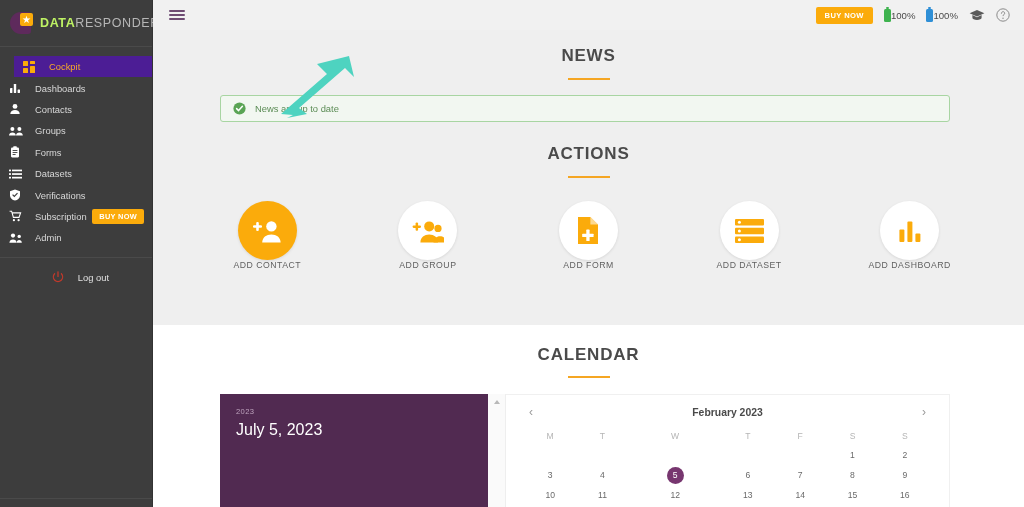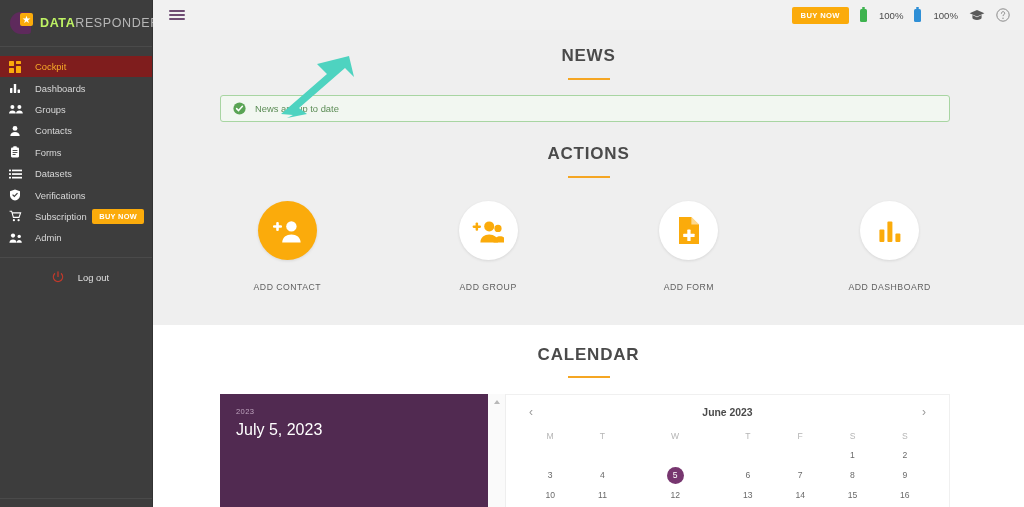--- a/index.html
+++ b/index.html
@@ -62,22 +62,23 @@
     cursor: pointer;
     position: relative;
   }
   .nav-item .ico {
     width: 22px; flex: 0 0 22px;
     display: flex; align-items: center; justify-content: flex-start;
     color: #ffffff;
   }
   .nav-item .lbl { padding-left: 4px; }
   .nav-item.active {
-    background: #7f1d1d;
+    background: #4c1d95;
     color: #f5a623;
+    margin-left: 14px;
   }
   .nav-item.active .ico { color: #fbab0b; }
   .nav-item.active .lbl { color: #f7a928; }
   .nav-badge {
     position: absolute; right: 8px;
     background: #fbab0b; color: #ffffff;
     font-size: 7.4px; font-weight: bold;
     letter-spacing: 0.3px;
     padding: 3px 7px 3px 7px;
     border-radius: 2px;
@@ -113,21 +114,21 @@
     margin-left: auto;
     display: flex; align-items: center; gap: 11px;
   }
   .buy-now-top {
     background: #fbab0b; color: #ffffff;
     font-size: 7.6px; font-weight: bold; letter-spacing: 0.4px;
     padding: 4px 9px; border-radius: 2px;
     cursor: pointer; border: none;
     font-family: "Liberation Sans", sans-serif;
   }
-  .meter { display: flex; align-items: center; gap: 12px; }
+  .meter { display: flex; align-items: center; gap: 0; }
   .meter .bat {
     width: 7px; height: 13px; border-radius: 1.5px; position: relative;
   }
   .meter .bat::before {
     content:''; position: absolute; top:-2px; left: 2px;
     width: 3px; height: 2px; border-radius: 1px; background: inherit;
   }
   .meter .val { font-size: 9.6px; color: #4a4a4a; }
   .ico-btn { cursor: pointer; display: flex; align-items: center; color: #5a5a5a; }
 
@@ -170,21 +171,21 @@
   .action .circle {
     width: 59px; height: 59px; border-radius: 50%;
     background: #ffffff;
     margin: 0 auto;
     display: flex; align-items: center; justify-content: center;
     box-shadow: 0 1px 3px rgba(0,0,0,0.10);
     color: #fbab0b;
   }
   .action.active .circle { background: #fbab0b; color: #ffffff; }
   .action .caption {
-    margin-top: 22px;
+    margin-top: 0;
     font-size: 8.7px; color: #5f5f5f; letter-spacing: 0.5px;
   }
 
   
   .teal-arrow {
     position: absolute;
     left: 104px; top: 22px;
     pointer-events: none;
   }
 
@@ -291,38 +292,38 @@
               <rect x="1" y="6" width="2.4" height="5" rx="0.4"></rect>
               <rect x="4.8" y="2" width="2.4" height="9" rx="0.4"></rect>
               <rect x="8.6" y="7.5" width="2.4" height="3.5" rx="0.4"></rect>
             </svg>
         </span>
         <span class="lbl">Dashboards</span>
       </div>
 
       <div class="nav-item">
         <span class="ico">
+          <svg width="12" height="12" viewBox="0 0 12 12" fill="currentColor">
+              <circle cx="6" cy="3.4" r="2.4"></circle>
+              <path d="M1.3 11c0-2.6 2.1-4.1 4.7-4.1s4.7 1.5 4.7 4.1z"></path>
+            </svg>
+        </span>
+        <span class="lbl">Contacts</span>
+      </div>
+
+      <div class="nav-item">
+        <span class="ico">
           <svg width="14" height="12" viewBox="0 0 14 12" fill="currentColor">
               <circle cx="3.4" cy="4" r="2"></circle>
               <circle cx="10.4" cy="4" r="2"></circle>
               <path d="M0 10.6c0-2 1.5-3.1 3.4-3.1s3.4 1.1 3.4 3.1z"></path>
               <path d="M7 10.6c0-2 1.5-3.1 3.4-3.1s3.4 1.1 3.4 3.1z"></path>
             </svg>
         </span>
         <span class="lbl">Groups</span>
-      </div>
-
-      <div class="nav-item">
-        <span class="ico">
-          <svg width="12" height="12" viewBox="0 0 12 12" fill="currentColor">
-              <circle cx="6" cy="3.4" r="2.4"></circle>
-              <path d="M1.3 11c0-2.6 2.1-4.1 4.7-4.1s4.7 1.5 4.7 4.1z"></path>
-            </svg>
-        </span>
-        <span class="lbl">Contacts</span>
       </div>
 
       <div class="nav-item">
         <span class="ico">
           <svg width="12" height="12" viewBox="0 0 12 12" fill="currentColor">
               <rect x="2" y="1.4" width="8" height="10" rx="1.1"></rect>
               <rect x="4.2" y="0.2" width="3.6" height="2.2" rx="0.7" fill="currentColor"></rect>
               <rect x="3.6" y="4" width="4.8" height="0.9" fill="#3d3d3d"></rect>
               <rect x="3.6" y="6" width="4.8" height="0.9" fill="#3d3d3d"></rect>
               <rect x="3.6" y="8" width="3" height="0.9" fill="#3d3d3d"></rect>
@@ -484,20 +485,33 @@
             <svg width="24" height="29" viewBox="0 0 24 29" fill="currentColor">
               <path d="M2 1h12.4L22 8.5V28H2z"></path>
               <path d="M14.4 1 22 8.5h-7.6z" fill="#ffffff" opacity="0.55"></path>
               <rect x="10.3" y="13.6" width="3.3" height="11.4" rx="0.6" fill="#ffffff"></rect>
               <rect x="6.2" y="17.7" width="11.4" height="3.3" rx="0.6" fill="#ffffff"></rect>
             </svg>
           </div>
           <div class="caption">ADD FORM</div>
         </div>
 
+        <div class="action">
+          <div class="circle">
+            <svg width="29" height="26" viewBox="0 0 29 26" fill="currentColor">
+              <rect x="0" y="1" width="29" height="6.4" rx="1"></rect>
+              <rect x="0" y="9.8" width="29" height="6.4" rx="1"></rect>
+              <rect x="0" y="18.6" width="29" height="6.4" rx="1"></rect>
+              <circle cx="4.4" cy="4.2" r="1.5" fill="#ffffff"></circle>
+              <circle cx="4.4" cy="13" r="1.5" fill="#ffffff"></circle>
+              <circle cx="4.4" cy="21.8" r="1.5" fill="#ffffff"></circle>
+            </svg>
+          </div>
+          <div class="caption">ADD DATASET</div>
+        </div>
 
         <div class="action">
           <div class="circle">
             <svg width="26" height="26" viewBox="0 0 26 26" fill="currentColor">
               <rect x="2.4" y="11.5" width="5" height="12.5" rx="1"></rect>
               <rect x="10.4" y="3.4" width="5" height="20.6" rx="1"></rect>
               <rect x="18.4" y="15.4" width="5" height="8.6" rx="1"></rect>
             </svg>
           </div>
           <div class="caption">ADD DASHBOARD</div>
@@ -522,21 +536,21 @@
           <div class="dt">July 5, 2023</div>
         </div>
 
         <div class="scroll-strip">
           <span class="caret"></span>
         </div>
 
         <div class="cal-card">
           <div class="cal-head">
             <span class="cal-nav">‹</span>
-            <span class="mon">June 2023</span>
+            <span class="mon">February 2023</span>
             <span class="cal-nav">›</span>
           </div>
           <table class="cal">
             <thead>
               <tr>
                 <th>M</th>
                 <th>T</th>
                 <th>W</th>
                 <th>T</th>
                 <th>F</th>

